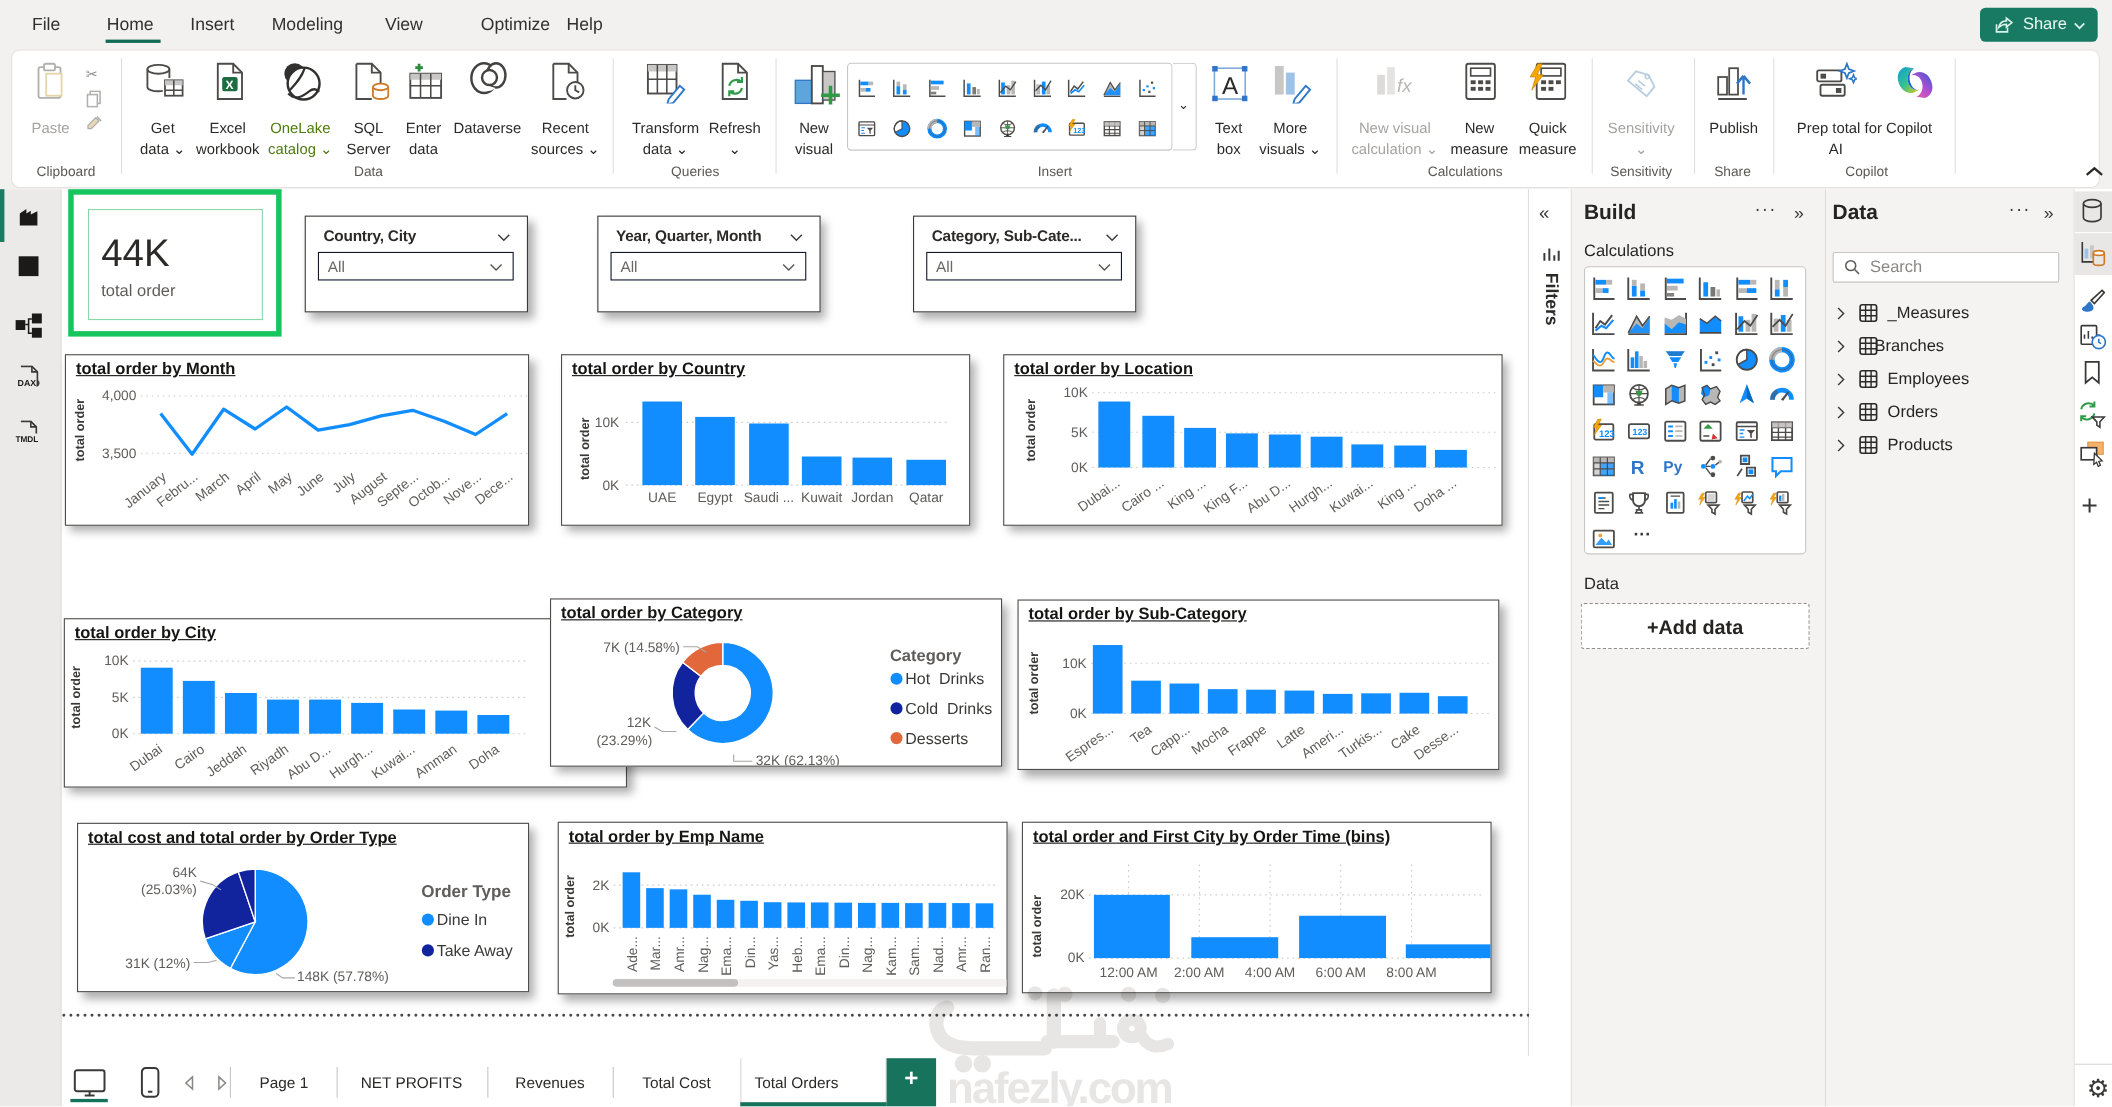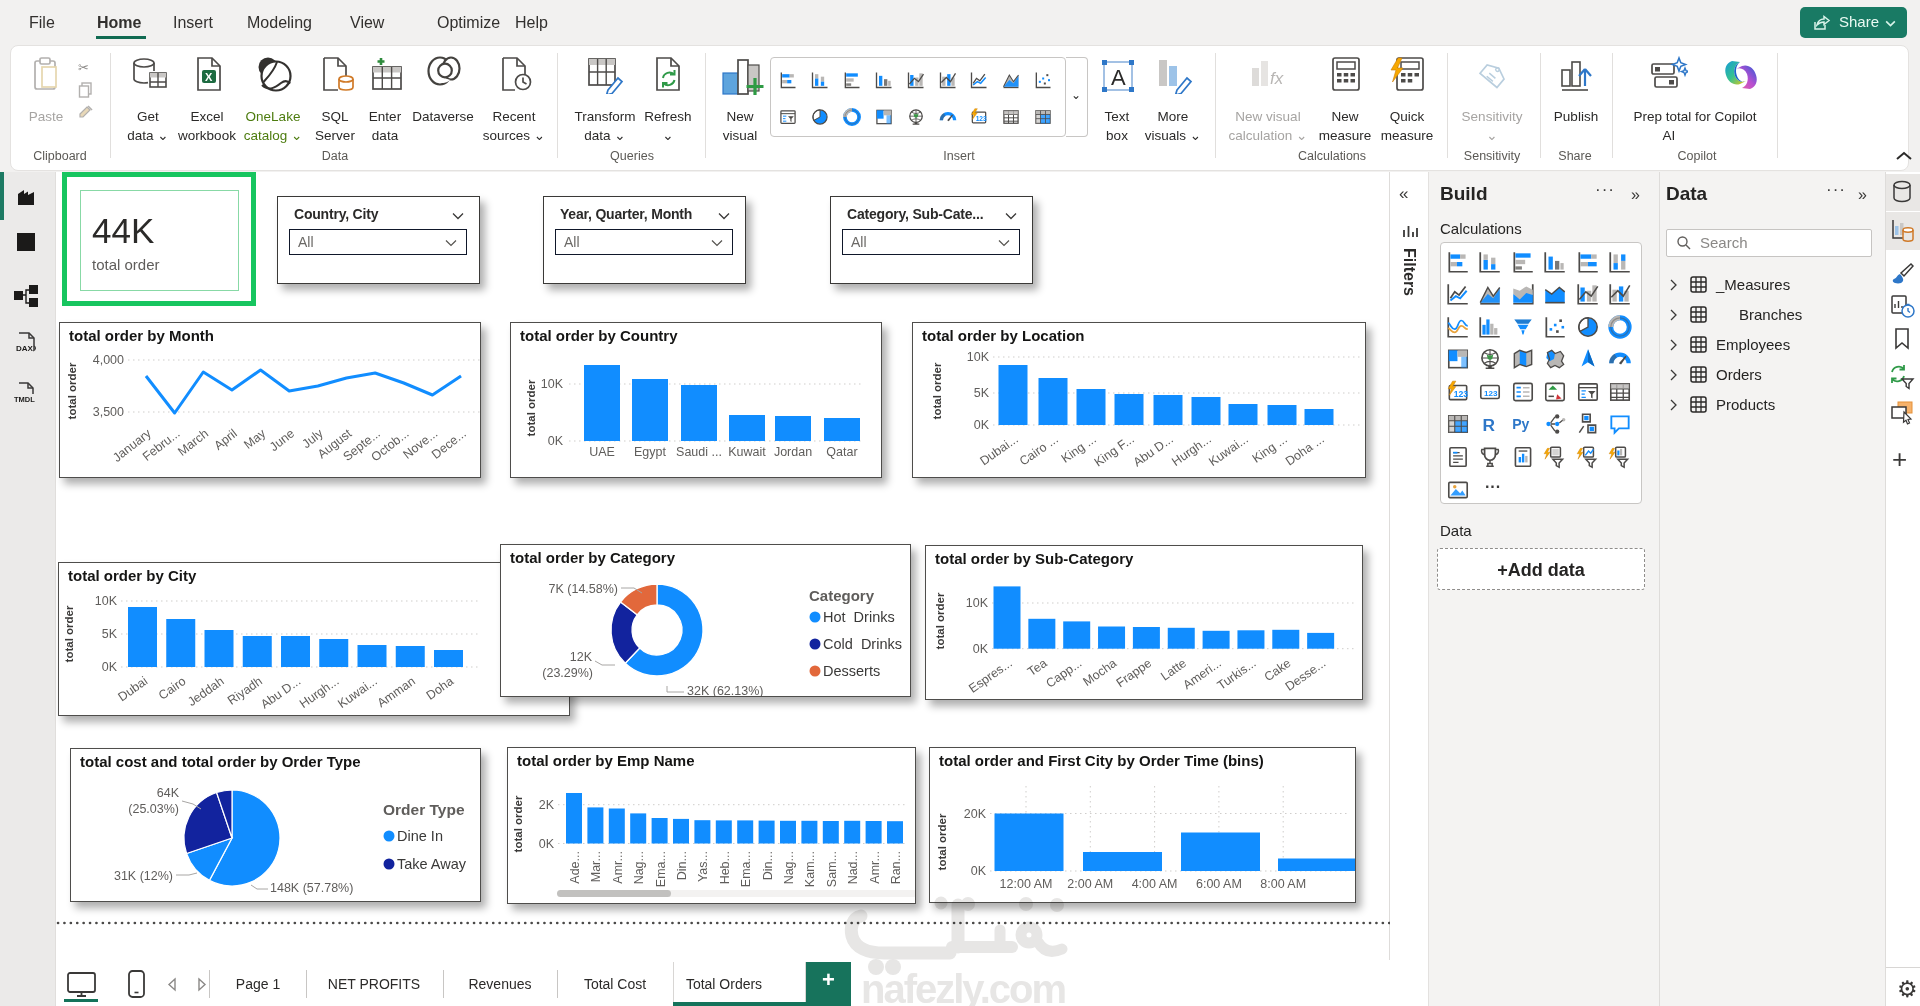--- a/index.html
+++ b/index.html
@@ -9,21 +9,21 @@
 .rsep{position:absolute;top:53px;height:105px;width:1px;background:#e1dfdd;}
 .rlabel{position:absolute;top:149px;font-size:12.5px;color:#5b5955;width:200px;text-align:center;}
 .rtext{position:absolute;top:107px;font-size:13.5px;color:#2b2a29;text-align:center;line-height:19px;white-space:pre;}
 #leftbar{position:absolute;left:0;top:172px;width:56px;height:834px;background:#ebeae9;border-right:1px solid #e0dedc;}
 #canvas{position:absolute;left:57px;top:172px;width:1332px;height:834px;background:#fff;}
 #filterstrip{position:absolute;left:1389px;top:172px;width:39px;height:834px;background:#fff;}
 #buildpane{position:absolute;left:1428px;top:172px;width:231px;height:834px;background:#f4f3f2;border-left:1px solid #e3e1df;}
 #datapane{position:absolute;left:1659px;top:172px;width:226px;height:834px;background:#f4f3f2;border-left:1px solid #dedcda;}
 #rightstrip{position:absolute;left:1885px;top:172px;width:35px;height:834px;background:#fff;border-left:1px solid #dedcda;}
 .vis{position:absolute;background:#fff;border:1px solid #4e4d4b;box-shadow:5px 6px 8px rgba(0,0,0,0.32);}
-.vtitle{position:absolute;left:9px;top:4px;font-size:15px;font-weight:bold;color:#151514;white-space:nowrap;}
+.vtitle{position:absolute;left:9px;top:4px;font-size:15px;font-weight:bold;color:#151514;text-decoration:underline;white-space:nowrap;}
 .slicer{position:absolute;background:#fff;border:1.5px solid #3a3937;box-shadow:5px 6px 8px rgba(0,0,0,0.32);}
 .shead{position:absolute;left:16px;top:9px;font-size:14px;font-weight:bold;color:#2b2a29;letter-spacing:-0.2px;}
 .schev{position:absolute;right:14px;top:12px;}
 .sdrop{position:absolute;left:11px;top:32px;right:12px;height:26px;border:1px solid #0f172a;}
 .sdrop span{position:absolute;left:8px;top:4px;font-size:14px;color:#6b6966;}
 .tab{position:absolute;top:0;height:44px;line-height:44px;font-size:14px;color:#2b2a29;text-align:center;}
 .tsep{position:absolute;height:28px;width:1px;background:#c8c6c4;}
 text{font-family:"Liberation Sans",sans-serif;}
 </style></head><body>
 <svg width="0" height="0" style="position:absolute">
@@ -267,21 +267,21 @@
       </symbol>
       <symbol id="s-waterfall" viewBox="0 0 24 24">
         <path d="M3 3v18h18" stroke="#4d4b49" stroke-width="1.6" fill="none"></path>
         <path d="M3 8c3 3 3 6 6 6s3-8 6-8 3 5 6 5" stroke="#118DFF" stroke-width="1.6" fill="none"></path>
         <path d="M3 13c3 2 3 4 6 4s3-6 6-6 3 3 6 3" stroke="#e8a33d" stroke-width="1.6" fill="none"></path>
       </symbol>
     </defs>
   </svg>
 <div id="topzone"></div>
 <div class="menu" style="left:29px;">File</div>
-<div class="menu" style="left:97px;font-weight:bold;">Home</div>
+<div class="menu" style="left:97px;font-weight:normal;">Home</div>
 <div class="abs" style="left:96px;top:36px;width:50px;height:3px;background:#116b52;"></div>
 <div class="menu" style="left:173px;">Insert</div>
 <div class="menu" style="left:247px;">Modeling</div>
 <div class="menu" style="left:350px;">View</div>
 <div class="menu" style="left:437px;">Optimize</div>
 <div class="menu" style="left:515px;">Help</div>
 <div class="abs" style="left:1800px;top:7px;width:107px;height:31px;background:#197a64;border-radius:5px;">
 <svg class="abs" style="left:12px;top:6px;" width="20" height="20" viewBox="0 0 20 20" fill="none" stroke="#d8f3e9" stroke-width="1.5">
       <path d="M3 9 v7 h10 v-4"></path>
       <path d="M5 12 C 6 8, 9 6, 12 6 L12 3.5 L17 7.5 L12 11.5 L12 9 C 9.5 9, 7 10, 5 12 Z"></path>
@@ -1037,21 +1037,21 @@
     <path d="M1 6h15M6 1v15M11 1v15M1 11h15" stroke="#2b2a29" stroke-width="1.3"></path>
   </svg>
 <div class="abs" style="left:1716px;top:276px;font-size:15px;color:#252423">_Measures</div>
 <svg class="abs" style="left:1668px;top:309px" width="12" height="12" viewBox="0 0 12 12">
     <path d="M3 1l5 5-5 5" fill="none" stroke="#3a3938" stroke-width="1.3"></path>
   </svg>
 <svg class="abs" style="left:1690px;top:306px" width="18" height="18" viewBox="0 0 18 18">
     <rect x="1" y="1" width="15" height="15" rx="2" fill="none" stroke="#2b2a29" stroke-width="1.5"></rect>
     <path d="M1 6h15M6 1v15M11 1v15M1 11h15" stroke="#2b2a29" stroke-width="1.3"></path>
   </svg>
-<div class="abs" style="left:1739px;top:306px;font-size:15px;color:#252423">Branches</div>
+<div class="abs" style="left:1704px;top:306px;font-size:15px;color:#252423">Branches</div>
 <svg class="abs" style="left:1668px;top:339px" width="12" height="12" viewBox="0 0 12 12">
     <path d="M3 1l5 5-5 5" fill="none" stroke="#3a3938" stroke-width="1.3"></path>
   </svg>
 <svg class="abs" style="left:1690px;top:336px" width="18" height="18" viewBox="0 0 18 18">
     <rect x="1" y="1" width="15" height="15" rx="2" fill="none" stroke="#2b2a29" stroke-width="1.5"></rect>
     <path d="M1 6h15M6 1v15M11 1v15M1 11h15" stroke="#2b2a29" stroke-width="1.3"></path>
   </svg>
 <div class="abs" style="left:1716px;top:336px;font-size:15px;color:#252423">Employees</div>
 <svg class="abs" style="left:1668px;top:369px" width="12" height="12" viewBox="0 0 12 12">
     <path d="M3 1l5 5-5 5" fill="none" stroke="#3a3938" stroke-width="1.3"></path>

